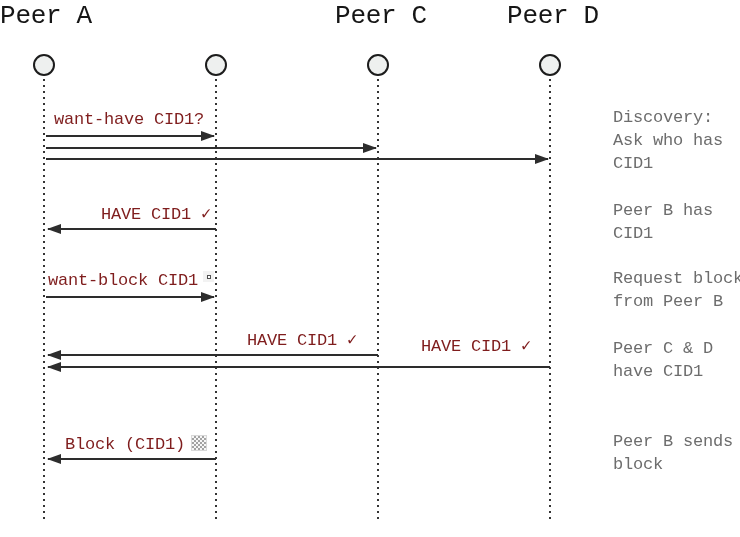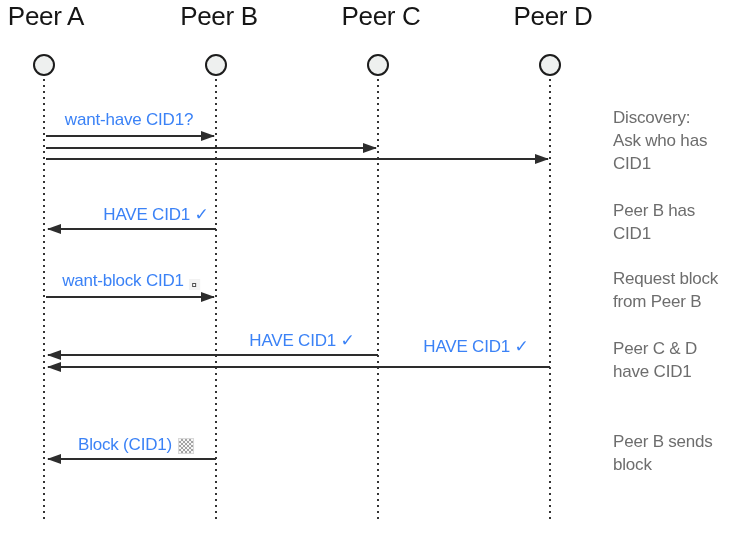--- a/index.html
+++ b/index.html
@@ -7,44 +7,45 @@
     padding: 0;
     background: #ffffff;
     font-family: "Liberation Sans", sans-serif;
   }
   .stage {
     position: relative;
     width: 740px;
     height: 537px;
     background: #ffffff;
     overflow: hidden;
+    font-family: Liberation Mono, monospace;
   }
   .stage svg {
     position: absolute;
     left: 0;
     top: 0;
   }
   .peer-label {
     position: absolute;
     top: 0;
     transform: translateX(-50%);
     font-size: 26px;
     line-height: 32px;
     color: #161616;
     letter-spacing: -0.3px;
     white-space: nowrap;
   }
   .msg-label {
     position: absolute;
     transform: translateX(-50%);
     display: flex;
-    align-items: flex-end;
+    align-items: flex-start;
     font-size: 17px;
     line-height: 19px;
-    color: #3b82f6;
+    color: #7f1d1d;
     letter-spacing: -0.2px;
     white-space: nowrap;
   }
   .annotation {
     position: absolute;
     left: 613px;
     width: 132px;
     font-size: 17px;
     line-height: 23px;
     color: #6d6d6d;
@@ -107,21 +108,20 @@
     <line x1="46" y1="148" x2="376" y2="148" stroke="#2d2d2d" stroke-width="2" marker-end="url(#ah)"></line>
     <line x1="46" y1="159" x2="548" y2="159" stroke="#2d2d2d" stroke-width="2" marker-end="url(#ah)"></line>
     <line x1="216" y1="229" x2="48" y2="229" stroke="#2d2d2d" stroke-width="2" marker-end="url(#ah)"></line>
     <line x1="46" y1="297" x2="214" y2="297" stroke="#2d2d2d" stroke-width="2" marker-end="url(#ah)"></line>
     <line x1="378" y1="355" x2="48" y2="355" stroke="#2d2d2d" stroke-width="2" marker-end="url(#ah)"></line>
     <line x1="550" y1="367" x2="48" y2="367" stroke="#2d2d2d" stroke-width="2" marker-end="url(#ah)"></line>
     <line x1="216" y1="459" x2="48" y2="459" stroke="#2d2d2d" stroke-width="2" marker-end="url(#ah)"></line>
   </svg>
 
   <div class="peer-label" style="left:46px">Peer A</div>
-  <div class="peer-label" style="left:219px">Peer B</div>
   <div class="peer-label" style="left:381px">Peer C</div>
   <div class="peer-label" style="left:553px">Peer D</div>
 
   <div class="msg-label" style="left:129px; top:110px">
     <span>want-have CID1?</span>
   </div>
 
   <div class="msg-label" style="left:156px; top:205px">
     <span>HAVE CID1 ✓</span>
   </div>

